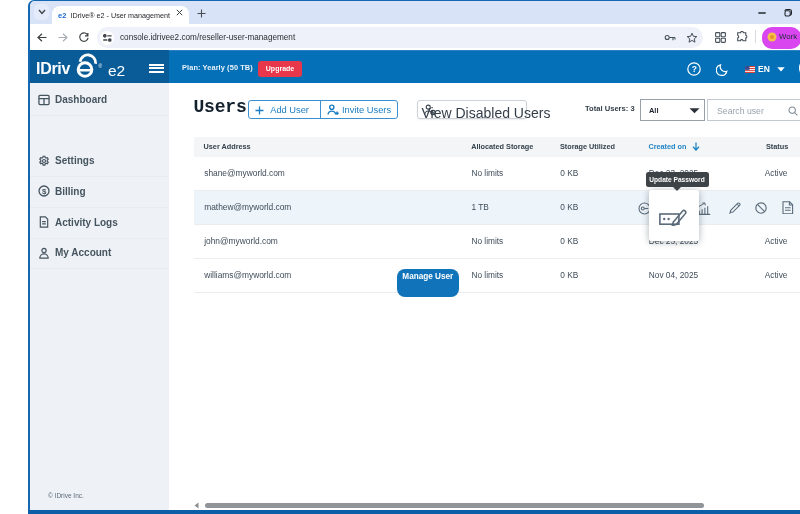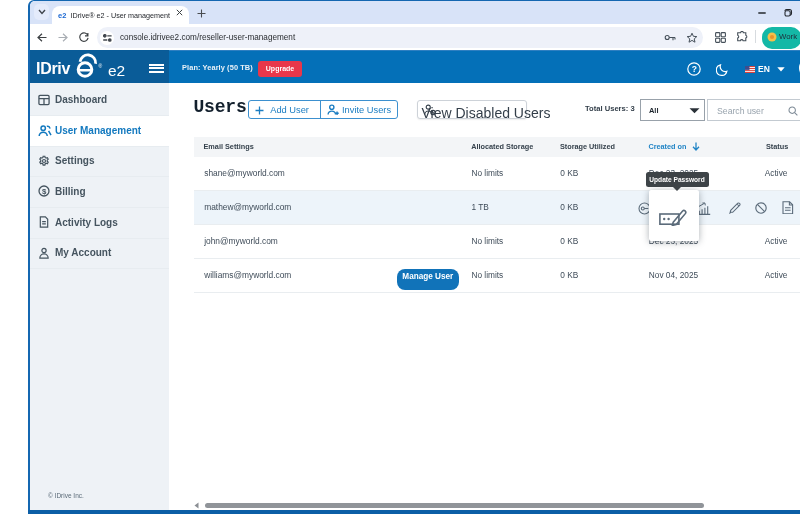--- a/index.html
+++ b/index.html
@@ -53,21 +53,21 @@
 #selAll .v { position:absolute; left:7.7px; top:6px; font-size:7.5px; font-weight:bold; color:#1c242c; }
 #searchbox { position:absolute; left:538px; top:16px; width:97.5px; height:21.5px; border:1px solid #c3cad1; background:#fff; }
 #searchbox .ph { position:absolute; left:9px; top:5.5px; font-size:8.7px; color:#98a3ad; }
 
 
 #thead { position:absolute; left:25px; top:54px; width:613px; height:19.5px; background:#f3f5f7; }
 .th { position:absolute; top:4.5px; font-size:7.3px; font-weight:bold; color:#36424d; }
 .row { position:absolute; left:25px; width:613px; height:34px; border-bottom:1px solid #e9edf0; }
 .row .c { position:absolute; top:11.5px; font-size:8.3px; color:#3f4c59; }
 .row .c.em { font-size:8.4px; }
-#manageuser { position:absolute; left:202.8px; top:10.5px; width:62px; height:21px; background:#1173b9; border-radius:8px; color:#fff; font-size:8.2px; font-weight:bold; text-align:center; line-height:16px; }
+#manageuser { position:absolute; left:202.8px; top:10.5px; width:62px; height:28px; background:#1173b9; border-radius:8px; color:#fff; font-size:8.2px; font-weight:bold; text-align:center; line-height:16px; }
 
 .col-email { left:10.2px; }
 .col-alloc { left:277.4px; }
 .col-util { left:366.3px; }
 .col-date { left:454.8px; }
 .col-status { left:570.8px; }
 
 
 #popover { position:absolute; left:479.7px; top:107px; width:50.6px; height:50.6px; background:#fff; border-radius:2px; box-shadow:0 1px 7px rgba(50,60,70,0.4); }
 #tooltip { position:absolute; left:476.5px; top:88.8px; width:63px; height:15.2px; background:#3d4347; border-radius:2.5px; color:#fff; font-size:6.6px; font-weight:bold; text-align:center; line-height:15.2px; }
@@ -150,21 +150,21 @@
             <rect x="0.6" y="0.6" width="4.2" height="4.2" rx="0.8"></rect>
             <rect x="6.2" y="0.6" width="4.2" height="4.2" rx="0.8"></rect>
             <rect x="0.6" y="6.2" width="4.2" height="4.2" rx="0.8"></rect>
             <rect x="6.2" y="6.2" width="4.2" height="4.2" rx="0.8"></rect>
           </g>
         </svg>
     <svg class="asvg" style="left:705.5px;top:7px;" width="12" height="12" viewBox="0 0 12 12">
           <path d="M4.6 1.8 a1.4 1.4 0 0 1 2.8 0 h2.4 v2.5 a1.4 1.4 0 0 1 0 2.7 v2.7 h-2.7 a1.4 1.4 0 0 0 -2.7 0 H1.7 V7 a1.4 1.4 0 0 0 0 -2.7 V1.8 Z" fill="none" stroke="#46505a" stroke-width="1.1"></path>
         </svg>
     <div style="position:absolute;left:724.5px;top:6px;width:1px;height:13px;background:#d7dbdf;"></div>
-    <div style="position:absolute;left:731.5px;top:3px;width:39px;height:22px;border-radius:10px;background:#14b8a6;text-decoration:underline;">
+    <div style="position:absolute;left:731.5px;top:3px;width:39px;height:22px;border-radius:10px;background:#d946ef;text-decoration:underline;">
       <svg class="asvg" style="left:5px;top:4.5px;" width="10" height="10" viewBox="0 0 10 10">
             <circle cx="5" cy="5" r="4.5" fill="#f5c04a"></circle>
             <circle cx="5" cy="5" r="2.1" fill="#e8932c"></circle>
           </svg>
       <span style="position:absolute;left:17.5px;top:5px;font-size:7.8px;color:#1f2a37;">Work</span>
     </div>
     <div style="position:absolute;left:784.5px;top:8px;width:3px;">
       <div style="width:2.4px;height:2.4px;border-radius:50%;background:#41464d;margin-bottom:1.6px;"></div>
       <div style="width:2.4px;height:2.4px;border-radius:50%;background:#41464d;margin-bottom:1.6px;"></div>
       <div style="width:2.4px;height:2.4px;border-radius:50%;background:#41464d;"></div>
@@ -218,30 +218,20 @@
     <div class="sitem" style="top:2.6px;">
       <svg width="12" height="12" viewBox="0 0 13 13">
             <g fill="none" stroke="#45545f" stroke-width="1.4">
               <rect x="1" y="1.5" width="11" height="10" rx="1.2"></rect>
               <line x1="1" y1="5" x2="12" y2="5"></line>
               <line x1="6.5" y1="5" x2="6.5" y2="11.5"></line>
             </g>
           </svg>
       <span class="lbl">Dashboard</span>
     </div>
-    <div class="sitem active" style="top:33.2px;">
-      <svg width="14" height="13" viewBox="0 0 14 13">
-            <g fill="none" stroke="#1379bf" stroke-width="1.5">
-              <circle cx="5.2" cy="4.2" r="2.2"></circle>
-              <path d="M1.2 12 a4 3.8 0 0 1 8 0"></path>
-              <path d="M8.8 2.4 a2.2 2.2 0 0 1 3 2.3 m-1.2 2.2 l2.4 4.3"></path>
-            </g>
-          </svg>
-      <span class="lbl">User Management</span>
-    </div>
     <div class="sitem" style="top:63.8px;">
       <svg width="12" height="12" viewBox="0 0 24 24">
             <path fill="none" stroke="#45545f" stroke-width="2.4" d="M10.3 2.5 h3.4 l0.5 2.6 a7 7 0 0 1 2 1.2 l2.5 -0.9 1.7 3 -2 1.8 a7 7 0 0 1 0 2.4 l2 1.8 -1.7 3 -2.5 -0.9 a7 7 0 0 1 -2 1.2 l-0.5 2.6 h-3.4 l-0.5 -2.6 a7 7 0 0 1 -2 -1.2 l-2.5 0.9 -1.7 -3 2 -1.8 a7 7 0 0 1 0 -2.4 l-2 -1.8 1.7 -3 2.5 0.9 a7 7 0 0 1 2 -1.2 Z"></path>
             <circle cx="12" cy="12" r="3" fill="none" stroke="#45545f" stroke-width="2.4"></circle>
           </svg>
       <span class="lbl">Settings</span>
     </div>
     <div class="sitem" style="top:94.4px;">
       <svg width="12" height="12" viewBox="0 0 13 13">
             <circle cx="6.5" cy="6.5" r="5.4" fill="none" stroke="#45545f" stroke-width="1.4"></circle>
@@ -312,21 +302,21 @@
     </div>
     <div id="searchbox">
       <span class="ph">Search user</span>
       <svg class="asvg" style="left:80px;top:5.5px;" width="10" height="10" viewBox="0 0 10 10">
             <circle cx="4.2" cy="4.2" r="3.2" fill="none" stroke="#7d8a96" stroke-width="1.05"></circle>
             <line x1="6.6" y1="6.6" x2="9.4" y2="9.4" stroke="#7d8a96" stroke-width="1.05"></line>
           </svg>
     </div>
 
     <div id="thead">
-      <span class="th col-email" style="left:9.5px;">Email Settings</span>
+      <span class="th col-email" style="left:9.5px;">User Address</span>
       <span class="th" style="left:277.2px;">Allocated Storage</span>
       <span class="th" style="left:365.9px;">Storage Utilized</span>
       <span class="th" style="left:454.4px; color:#2285c6;">Created on</span>
       <svg class="asvg" style="left:497.5px;top:5px;" width="8" height="9" viewBox="0 0 8 9">
             <path d="M4 0.5 V7.5 M1 4.8 L4 8 L7 4.8" fill="none" stroke="#2285c6" stroke-width="1.3"></path>
           </svg>
       <span class="th" style="left:572px;">Status</span>
     </div>
 
     <div class="row" style="top:73.5px;">

